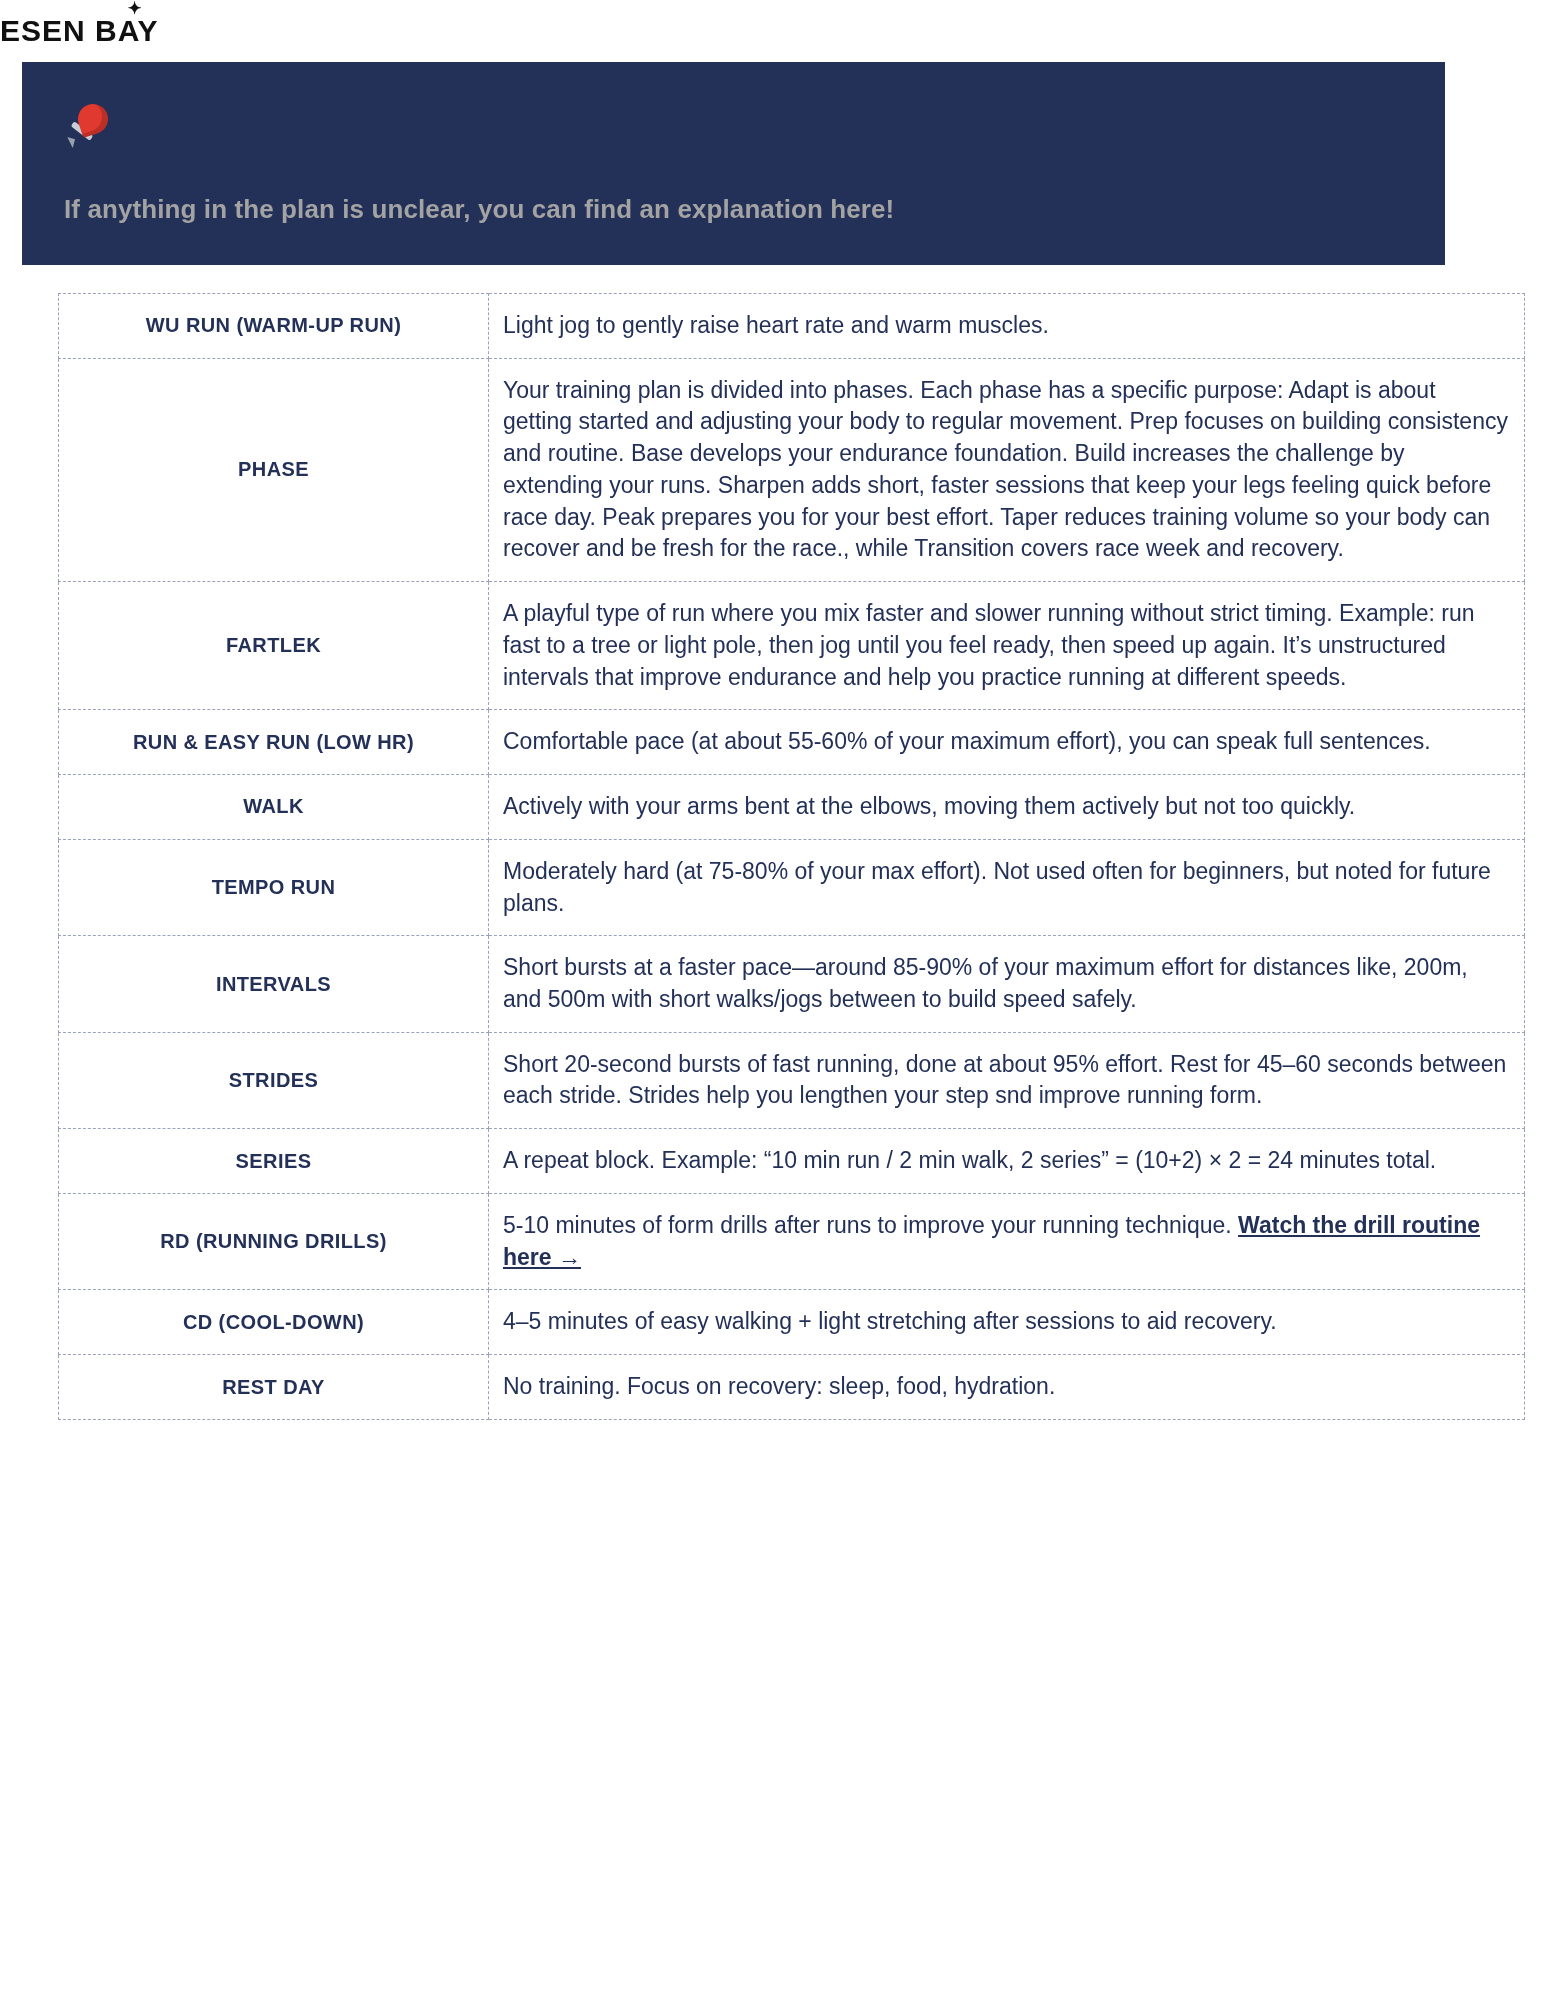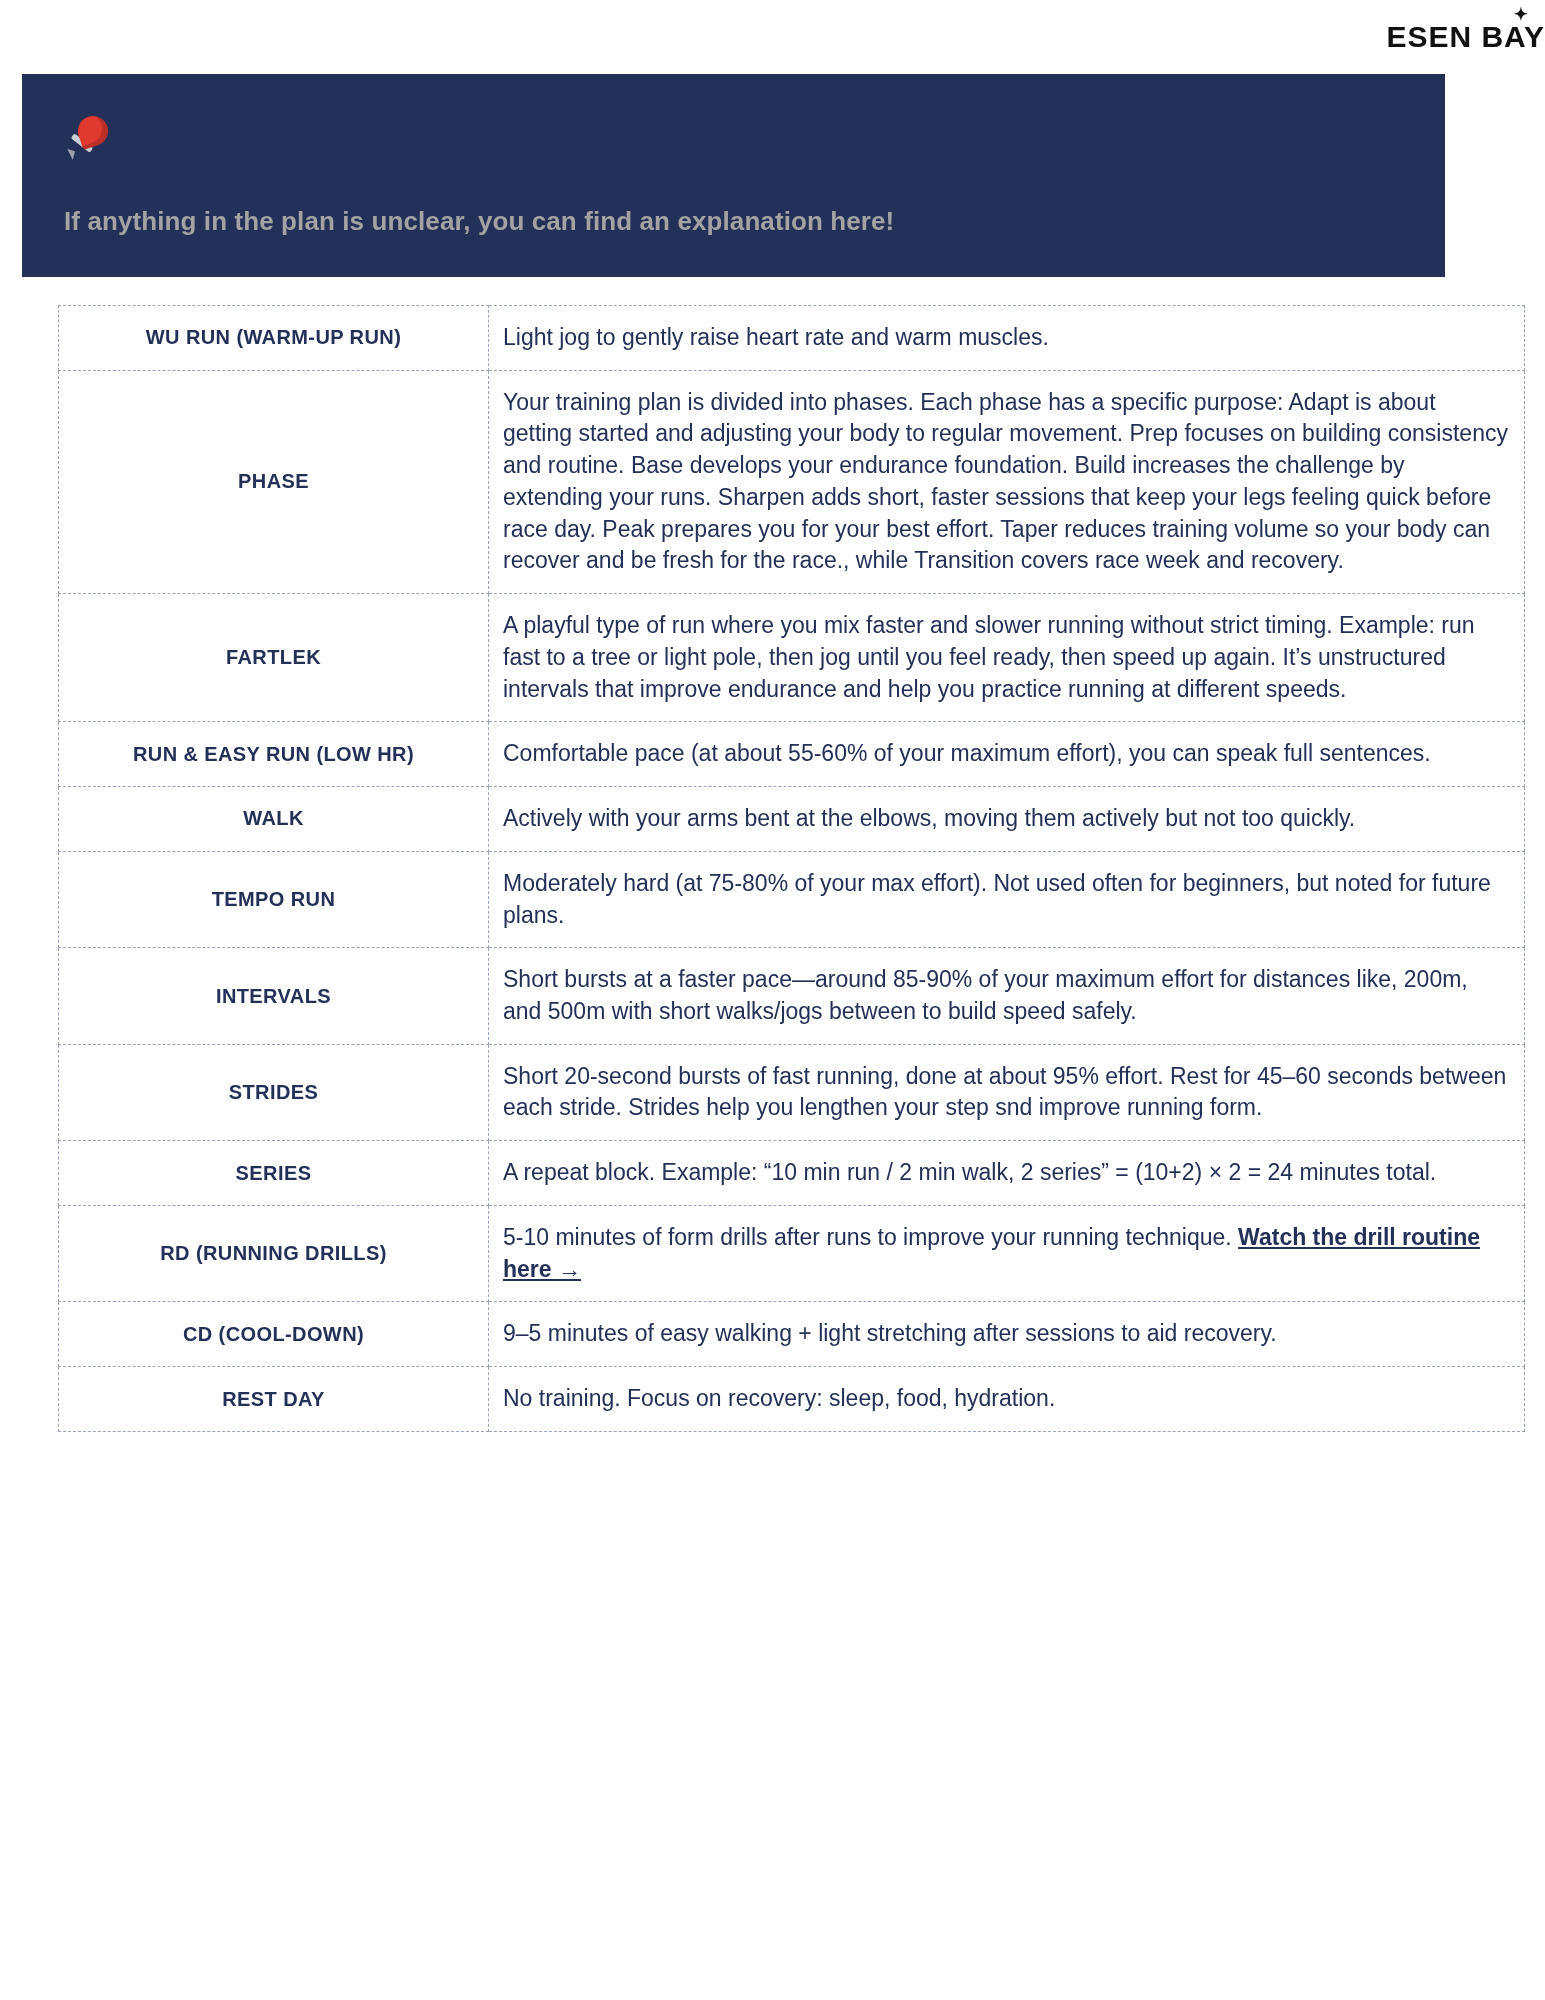--- a/index.html
+++ b/index.html
@@ -10,24 +10,24 @@
   }
   body {
     width: 1545px;
     min-height: 2000px;
     font-family: "Liberation Sans", sans-serif;
     color: #223158;
   }
 
   
   .brand-bar {
-    height: 74px;
+    height: 62px;
     display: flex;
     align-items: center;
-    justify-content: flex-end;
+    justify-content: flex-start;
     background: #ffffff;
   }
   .brand-logo {
     position: relative;
     font-family: "Liberation Sans", sans-serif;
     font-weight: bold;
     font-size: 30px;
     letter-spacing: 1px;
     color: #111111;
     line-height: 1;
@@ -203,21 +203,21 @@
         <tr>
           <td class="term">SERIES</td>
           <td class="definition">A repeat block. Example: “10 min run / 2 min walk, 2 series” = (10+2) × 2 = 24 minutes total.</td>
         </tr>
         <tr>
           <td class="term">RD (RUNNING DRILLS)</td>
           <td class="definition">5-10 minutes of form drills after runs to improve your running technique. <a class="drill-link" href="#">Watch the drill routine here →</a></td>
         </tr>
         <tr>
           <td class="term">CD (COOL-DOWN)</td>
-          <td class="definition">9–5 minutes of easy walking + light stretching after sessions to aid recovery.</td>
+          <td class="definition">4–5 minutes of easy walking + light stretching after sessions to aid recovery.</td>
         </tr>
         <tr>
           <td class="term">REST DAY</td>
           <td class="definition">No training. Focus on recovery: sleep, food, hydration.</td>
         </tr>
       </tbody>
   </table>
 </div>
 
 </body></html>

